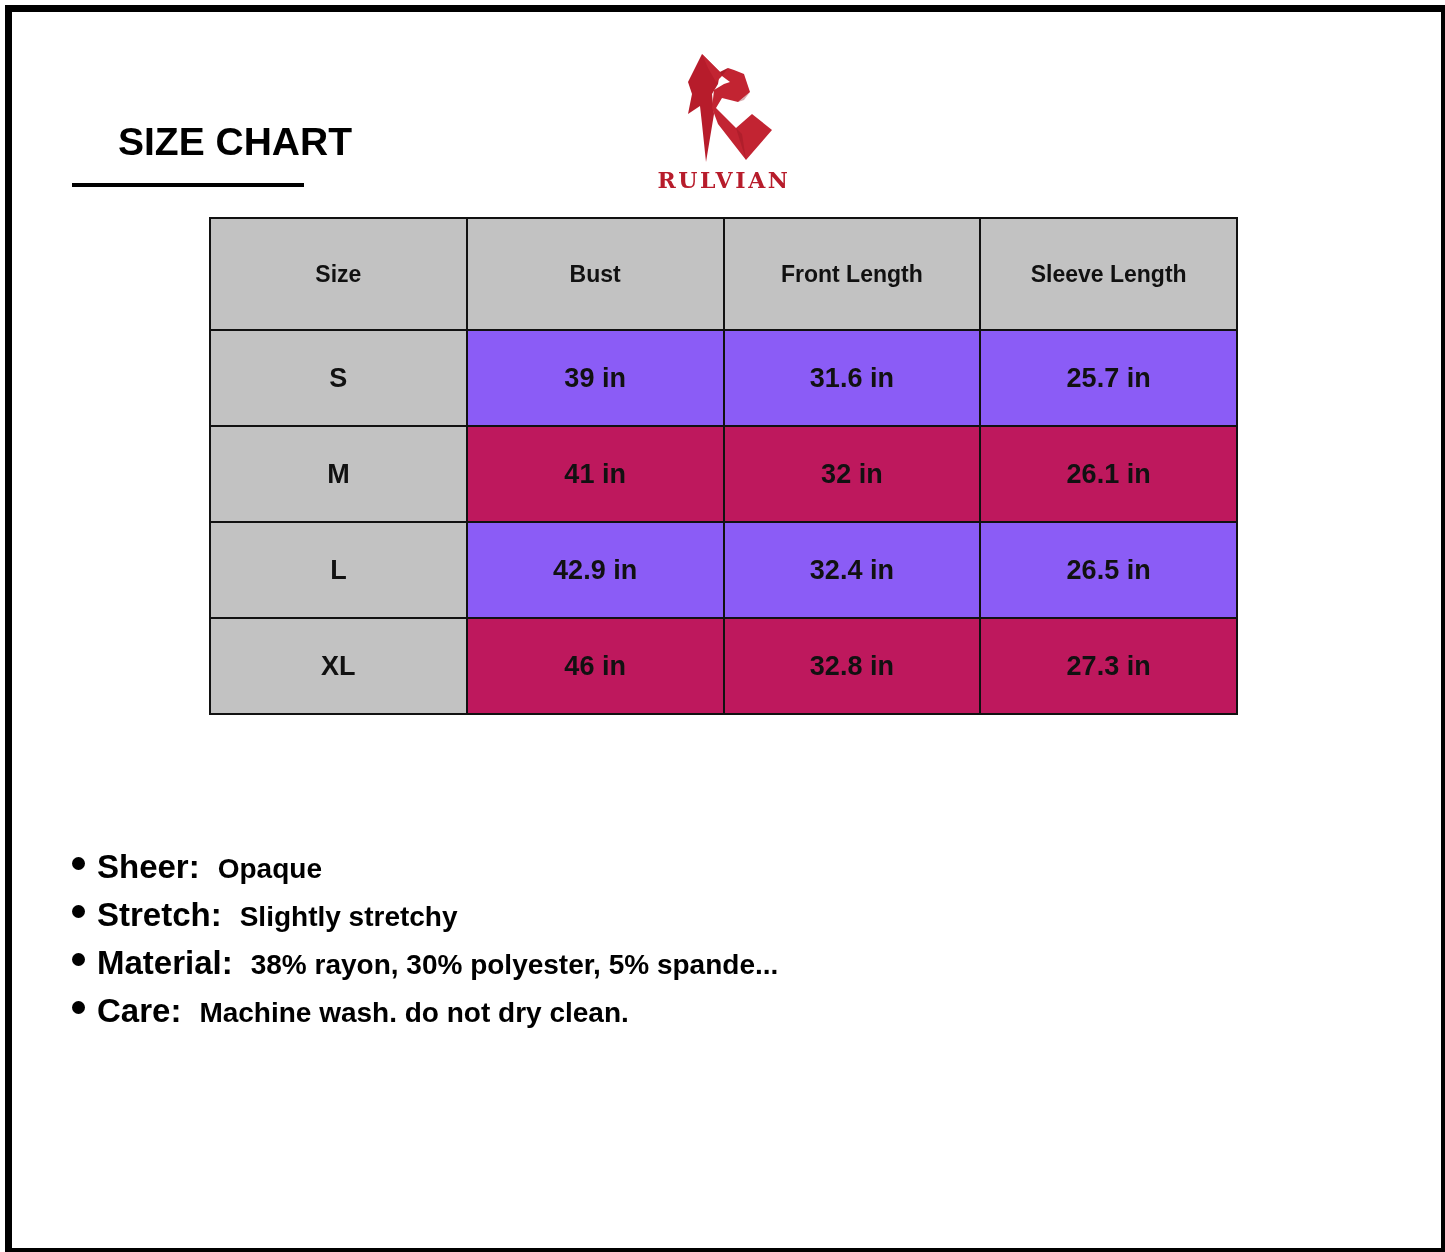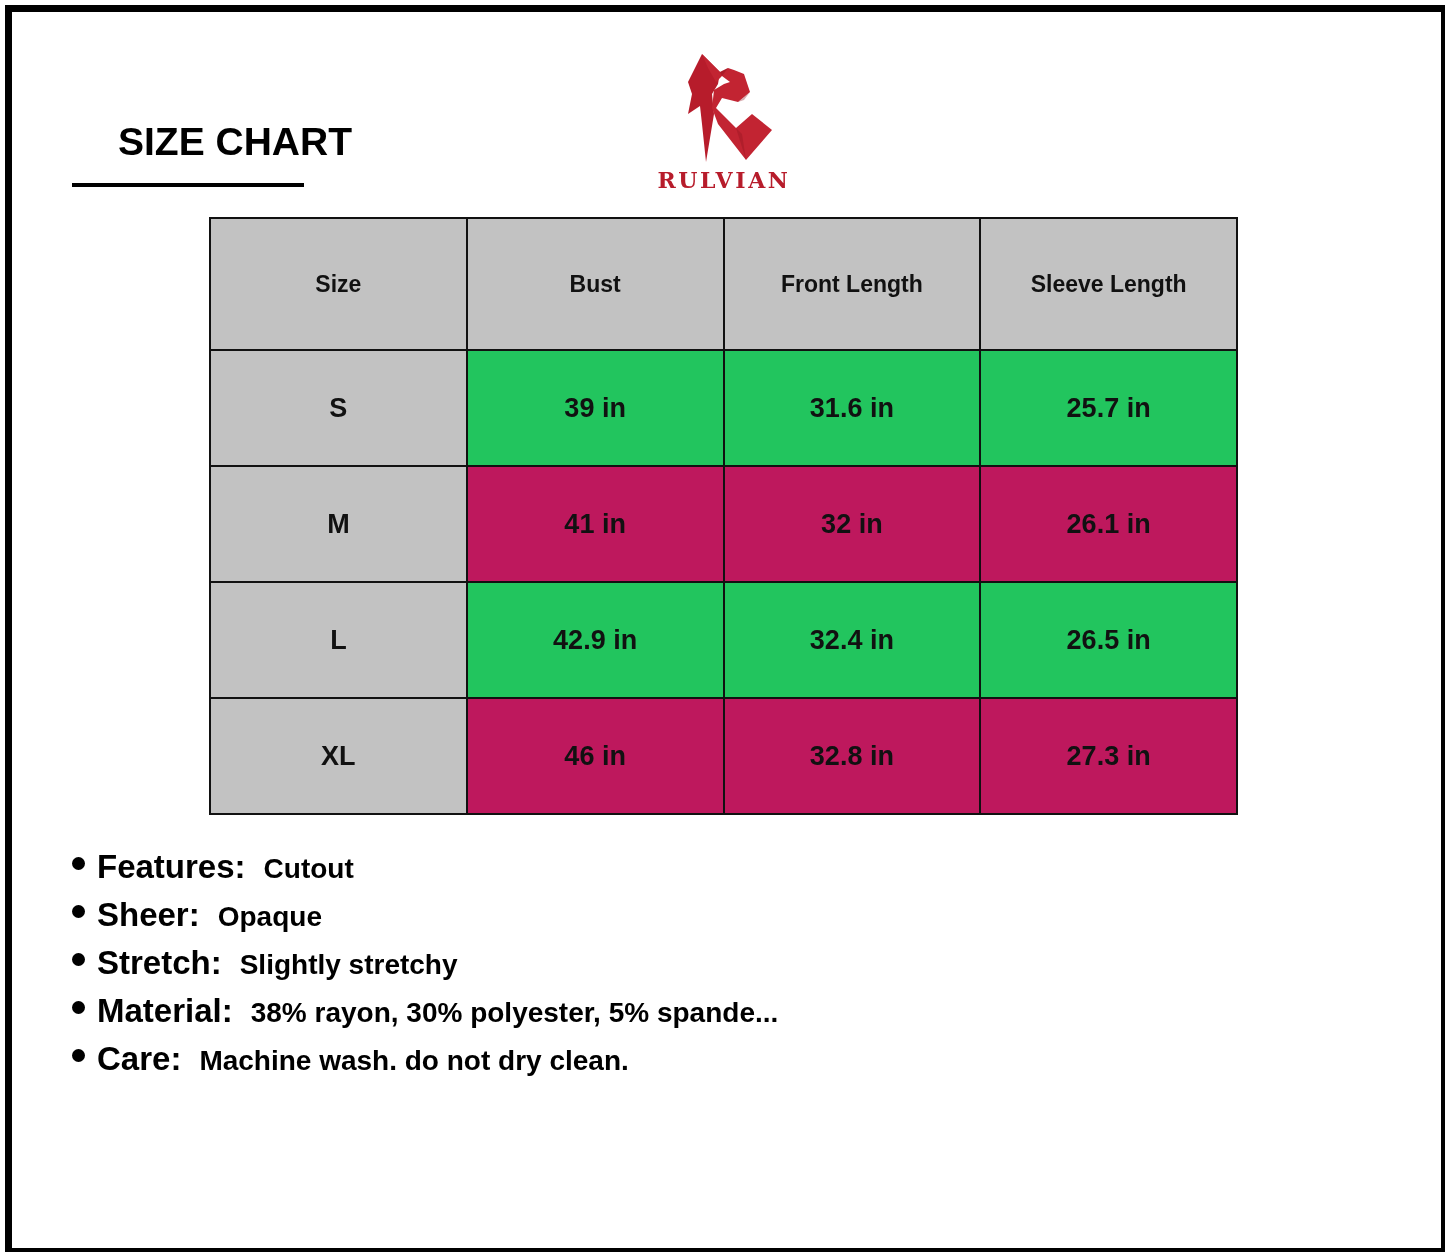--- a/index.html
+++ b/index.html
@@ -11,25 +11,25 @@
            letter-spacing: 0px; color: #000; line-height: 1; margin-left: 45px; }
   .title-rule { position: absolute; left: 72px; top: 183px; width: 232px; height: 4px; background: #000; }
   .logo { position: absolute; left: 628px; top: 52px; width: 192px; height: 146px; }
   .logo svg { position: absolute; left: 50px; top: 2px; }
   .logo .wordmark { position: absolute; left: 0; top: 117px; width: 192px; text-align: center;
                     font-family: "DejaVu Serif", "Liberation Serif", serif; font-weight: 700;
                     font-size: 22px; letter-spacing: 2.6px; color: #b71c2b; line-height: 1; }
   table.size-table { position: absolute; left: 209px; top: 217px; border-collapse: collapse;
                      table-layout: fixed; width: 1029px; }
   .size-table th, .size-table td { border: 2px solid #111; text-align: center; vertical-align: middle;
-                     font-weight: 700; padding: 10px; }
+                     font-weight: 700; padding: 0; }
   .size-table th { background: #c2c2c2; height: 110px; font-size: 23px; color: #111; }
   .size-table td { height: 94px; font-size: 27px; color: #111; }
   .size-table td.size-cell { background: #c2c2c2; }
-  .size-table tr.odd td.val { background: #22c55e; }
+  .size-table tr.odd td.val { background: #8b5cf6; }
   .size-table tr.even td.val { background: #be185d; }
   .features { position: absolute; left: 72px; top: 848px; }
   .feature { position: relative; height: 48px; display: flex; align-items: baseline; white-space: nowrap; }
   .bullet { display: inline-block; width: 13px; height: 13px; border-radius: 50%; background: #000;
             margin-right: 12px; transform: translateY(-8px); }
   .f-label { font-size: 33px; font-weight: 700; color: #000; }
   .f-value { font-size: 28px; font-weight: 700; color: #000; margin-left: 18px; }
 </style>
 </head>
 <body>
@@ -83,25 +83,20 @@
       <td class="val">46 in</td>
       <td class="val">32.8 in</td>
       <td class="val">27.3 in</td>
     </tr>
   </tbody>
 </table>
 
 <div class="features">
   <div class="feature">
     <span class="bullet"></span>
-    <span class="f-label">Features:</span>
-    <span class="f-value">Cutout</span>
-  </div>
-  <div class="feature">
-    <span class="bullet"></span>
     <span class="f-label">Sheer:</span>
     <span class="f-value">Opaque</span>
   </div>
   <div class="feature">
     <span class="bullet"></span>
     <span class="f-label">Stretch:</span>
     <span class="f-value">Slightly stretchy</span>
   </div>
   <div class="feature">
     <span class="bullet"></span>

